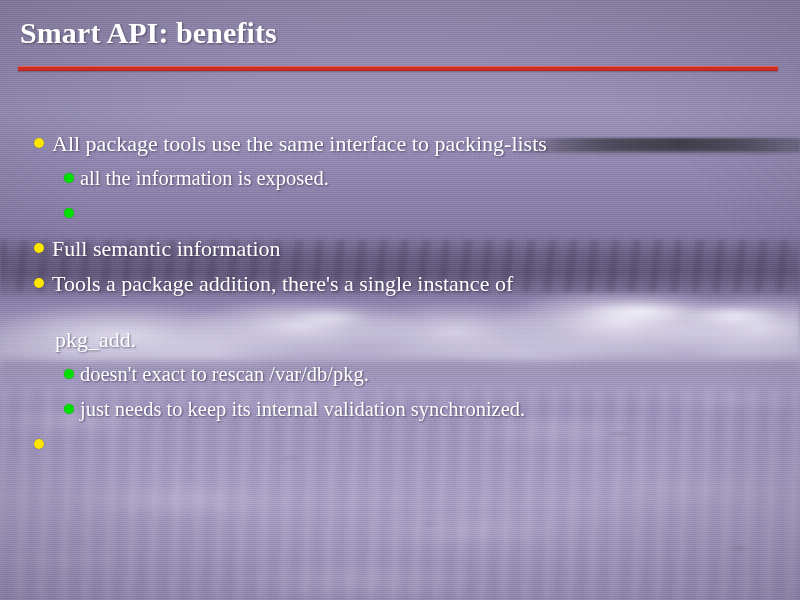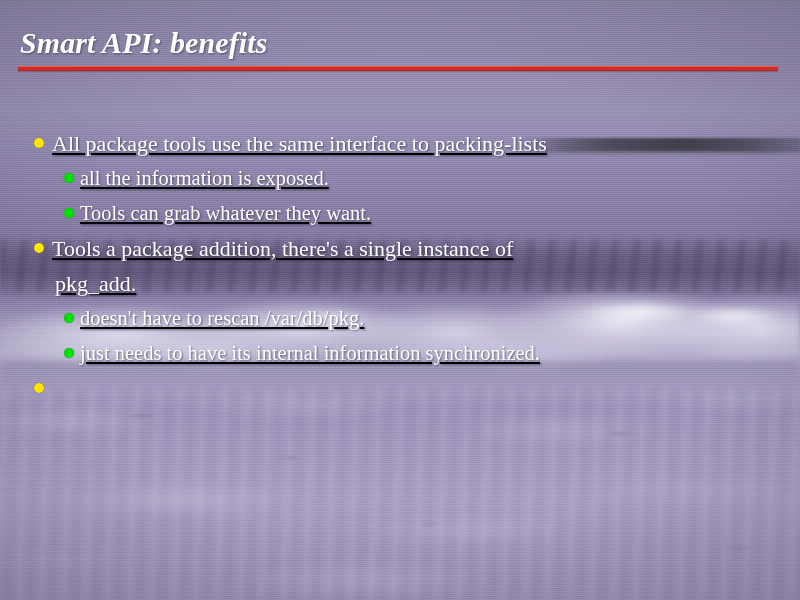--- a/index.html
+++ b/index.html
@@ -161,49 +161,47 @@
   }
   .bg-vignette {
     background: radial-gradient(ellipse 620px 440px at 400px 300px,
       rgba(0,0,0,0) 55%, rgba(40,34,56,0.18) 100%);
   }
 
   
   .title {
     position: absolute;
     left: 20px;
-    top: 26px;
+    top: 16px;
     font-size: 30px;
     font-weight: bold;
     color: #ffffff;
     letter-spacing: .1px;
     text-shadow: 1px 1px 2px rgba(40,32,56,.55);
     white-space: nowrap;
-    font-style: italic;
   }
   .title-rule {
     position: absolute;
     left: 18px;
     top: 66px;
     width: 760px;
     height: 5px;
     background: linear-gradient(to bottom,
       #e05a50 0px, #e05a50 1px,
       #cf2c26 1px, #cf2c26 4px,
       #b8241f 4px, #b8241f 5px);
     box-shadow: 0 1px 1px rgba(50,20,20,.25);
   }
 
   
   .body {
     position: absolute;
     left: 0;
     top: 126px;
     width: 800px;
-    text-decoration: underline;
   }
   .row {
     position: relative;
     display: block;
     color: #ffffff;
     text-shadow: 1px 1px 2px rgba(40,32,56,.60);
   }
   .row .bullet {
     position: absolute;
     border-radius: 50%;
@@ -216,21 +214,21 @@
     padding-left: 52px;
     min-height: 35px;
   }
   .lvl1 .bullet {
     width: 10px; height: 10px;
     left: 34px; top: 12px;
     background: #ffe600;
     box-shadow: 0 0 1px rgba(60,50,20,.6);
   }
   
-  .lvl1 .cont { display: block; padding-left: 3px; }
+  .lvl1 .cont { display: block; padding-left: 3px; margin-top: 21px; }
 
   
   .lvl2 {
     font-size: 20.5px;
     line-height: 35px;
     padding-left: 80px;
     min-height: 35px;
   }
   .lvl2 .bullet {
     width: 10px; height: 10px;
@@ -269,39 +267,42 @@
       <span>All package tools use the same interface to packing-lists</span>
     </div>
 
     <div class="row lvl2">
       <span class="bullet"></span>
       <span>all the information is exposed.</span>
     </div>
 
     <div class="row lvl2">
       <span class="bullet"></span>
-      <span>Tools can grab whatever they want.</span>
-    </div>
-
+    </div>
+
+    <div class="row lvl1">
+      <span class="bullet"></span>
+      <span>Full semantic information</span>
+    </div>
 
 
     <div class="row lvl1">
       <span class="bullet"></span>
       <span>Tools a package addition, there's a single instance of</span>
       <span class="cont">pkg_add.</span>
     </div>
 
     <div class="row lvl2">
       <span class="bullet"></span>
-      <span>doesn't have to rescan /var/db/pkg.</span>
+      <span>doesn't exact to rescan /var/db/pkg.</span>
     </div>
 
     <div class="row lvl2">
       <span class="bullet"></span>
-      <span>just needs to have its internal information synchronized.</span>
+      <span>just needs to keep its internal validation synchronized.</span>
     </div>
 
     <div class="row lvl1">
       <span class="bullet"></span>
     </div>
 
 
   </div>
 </div>
 

